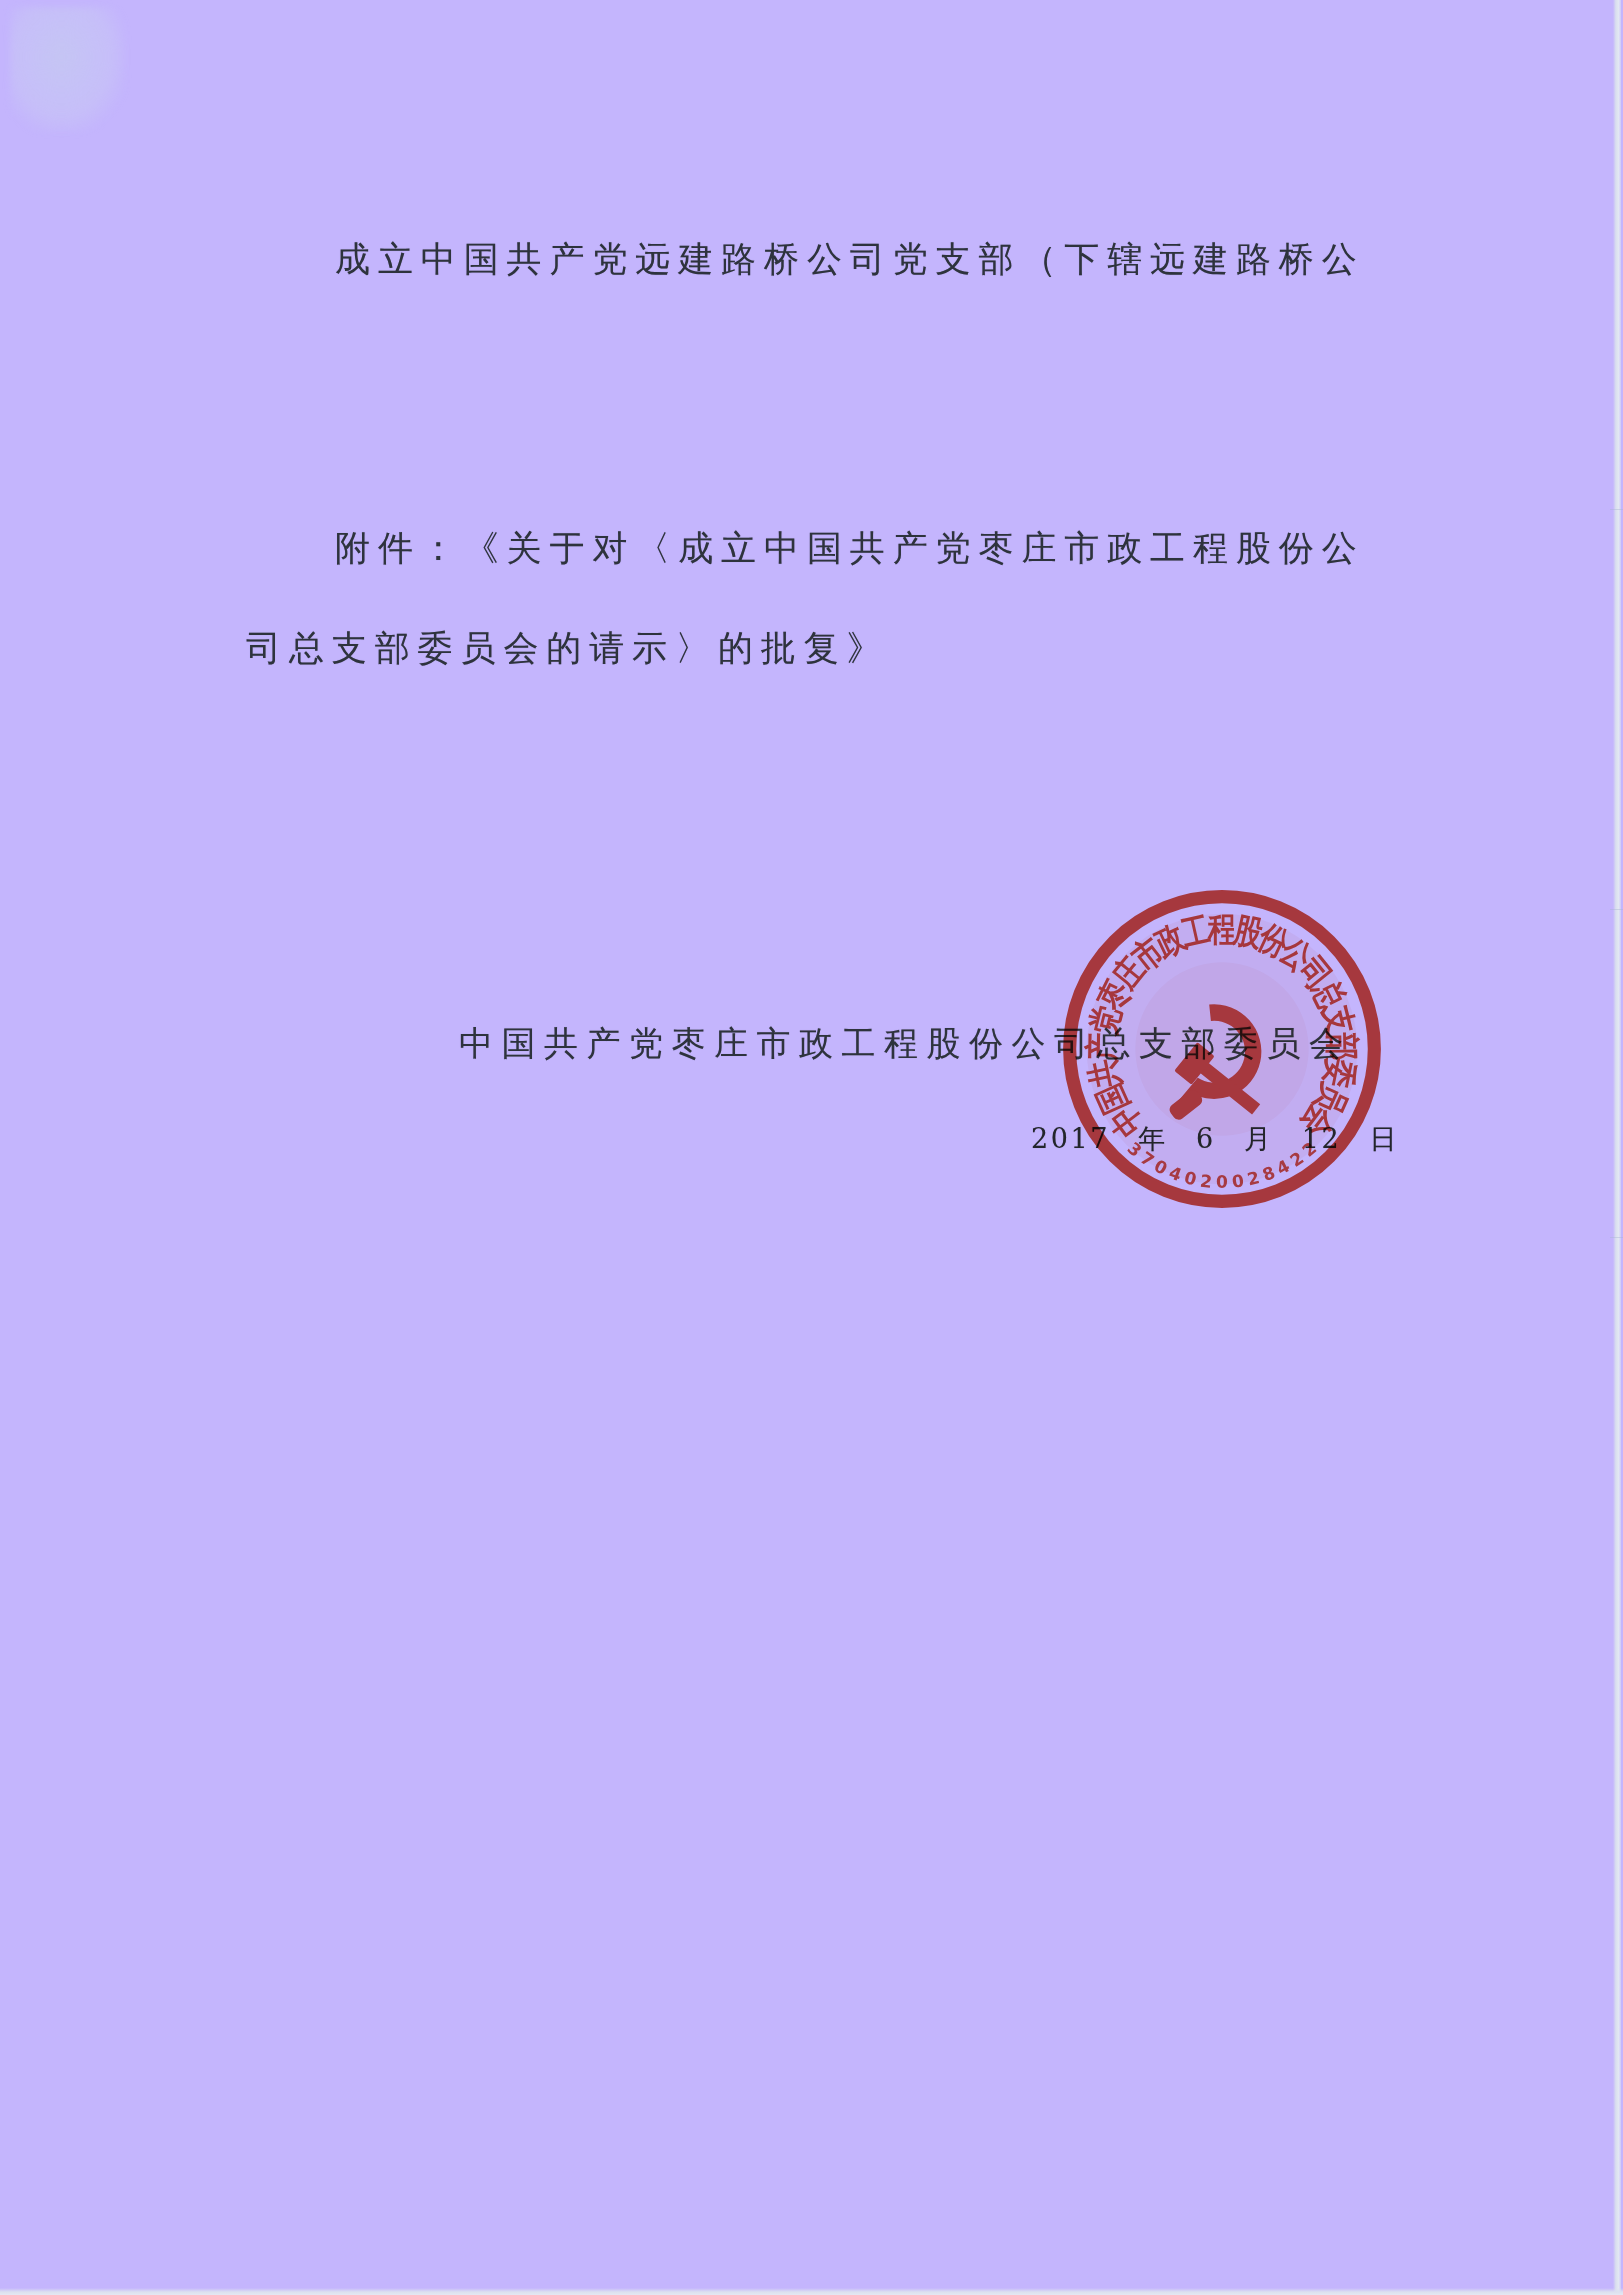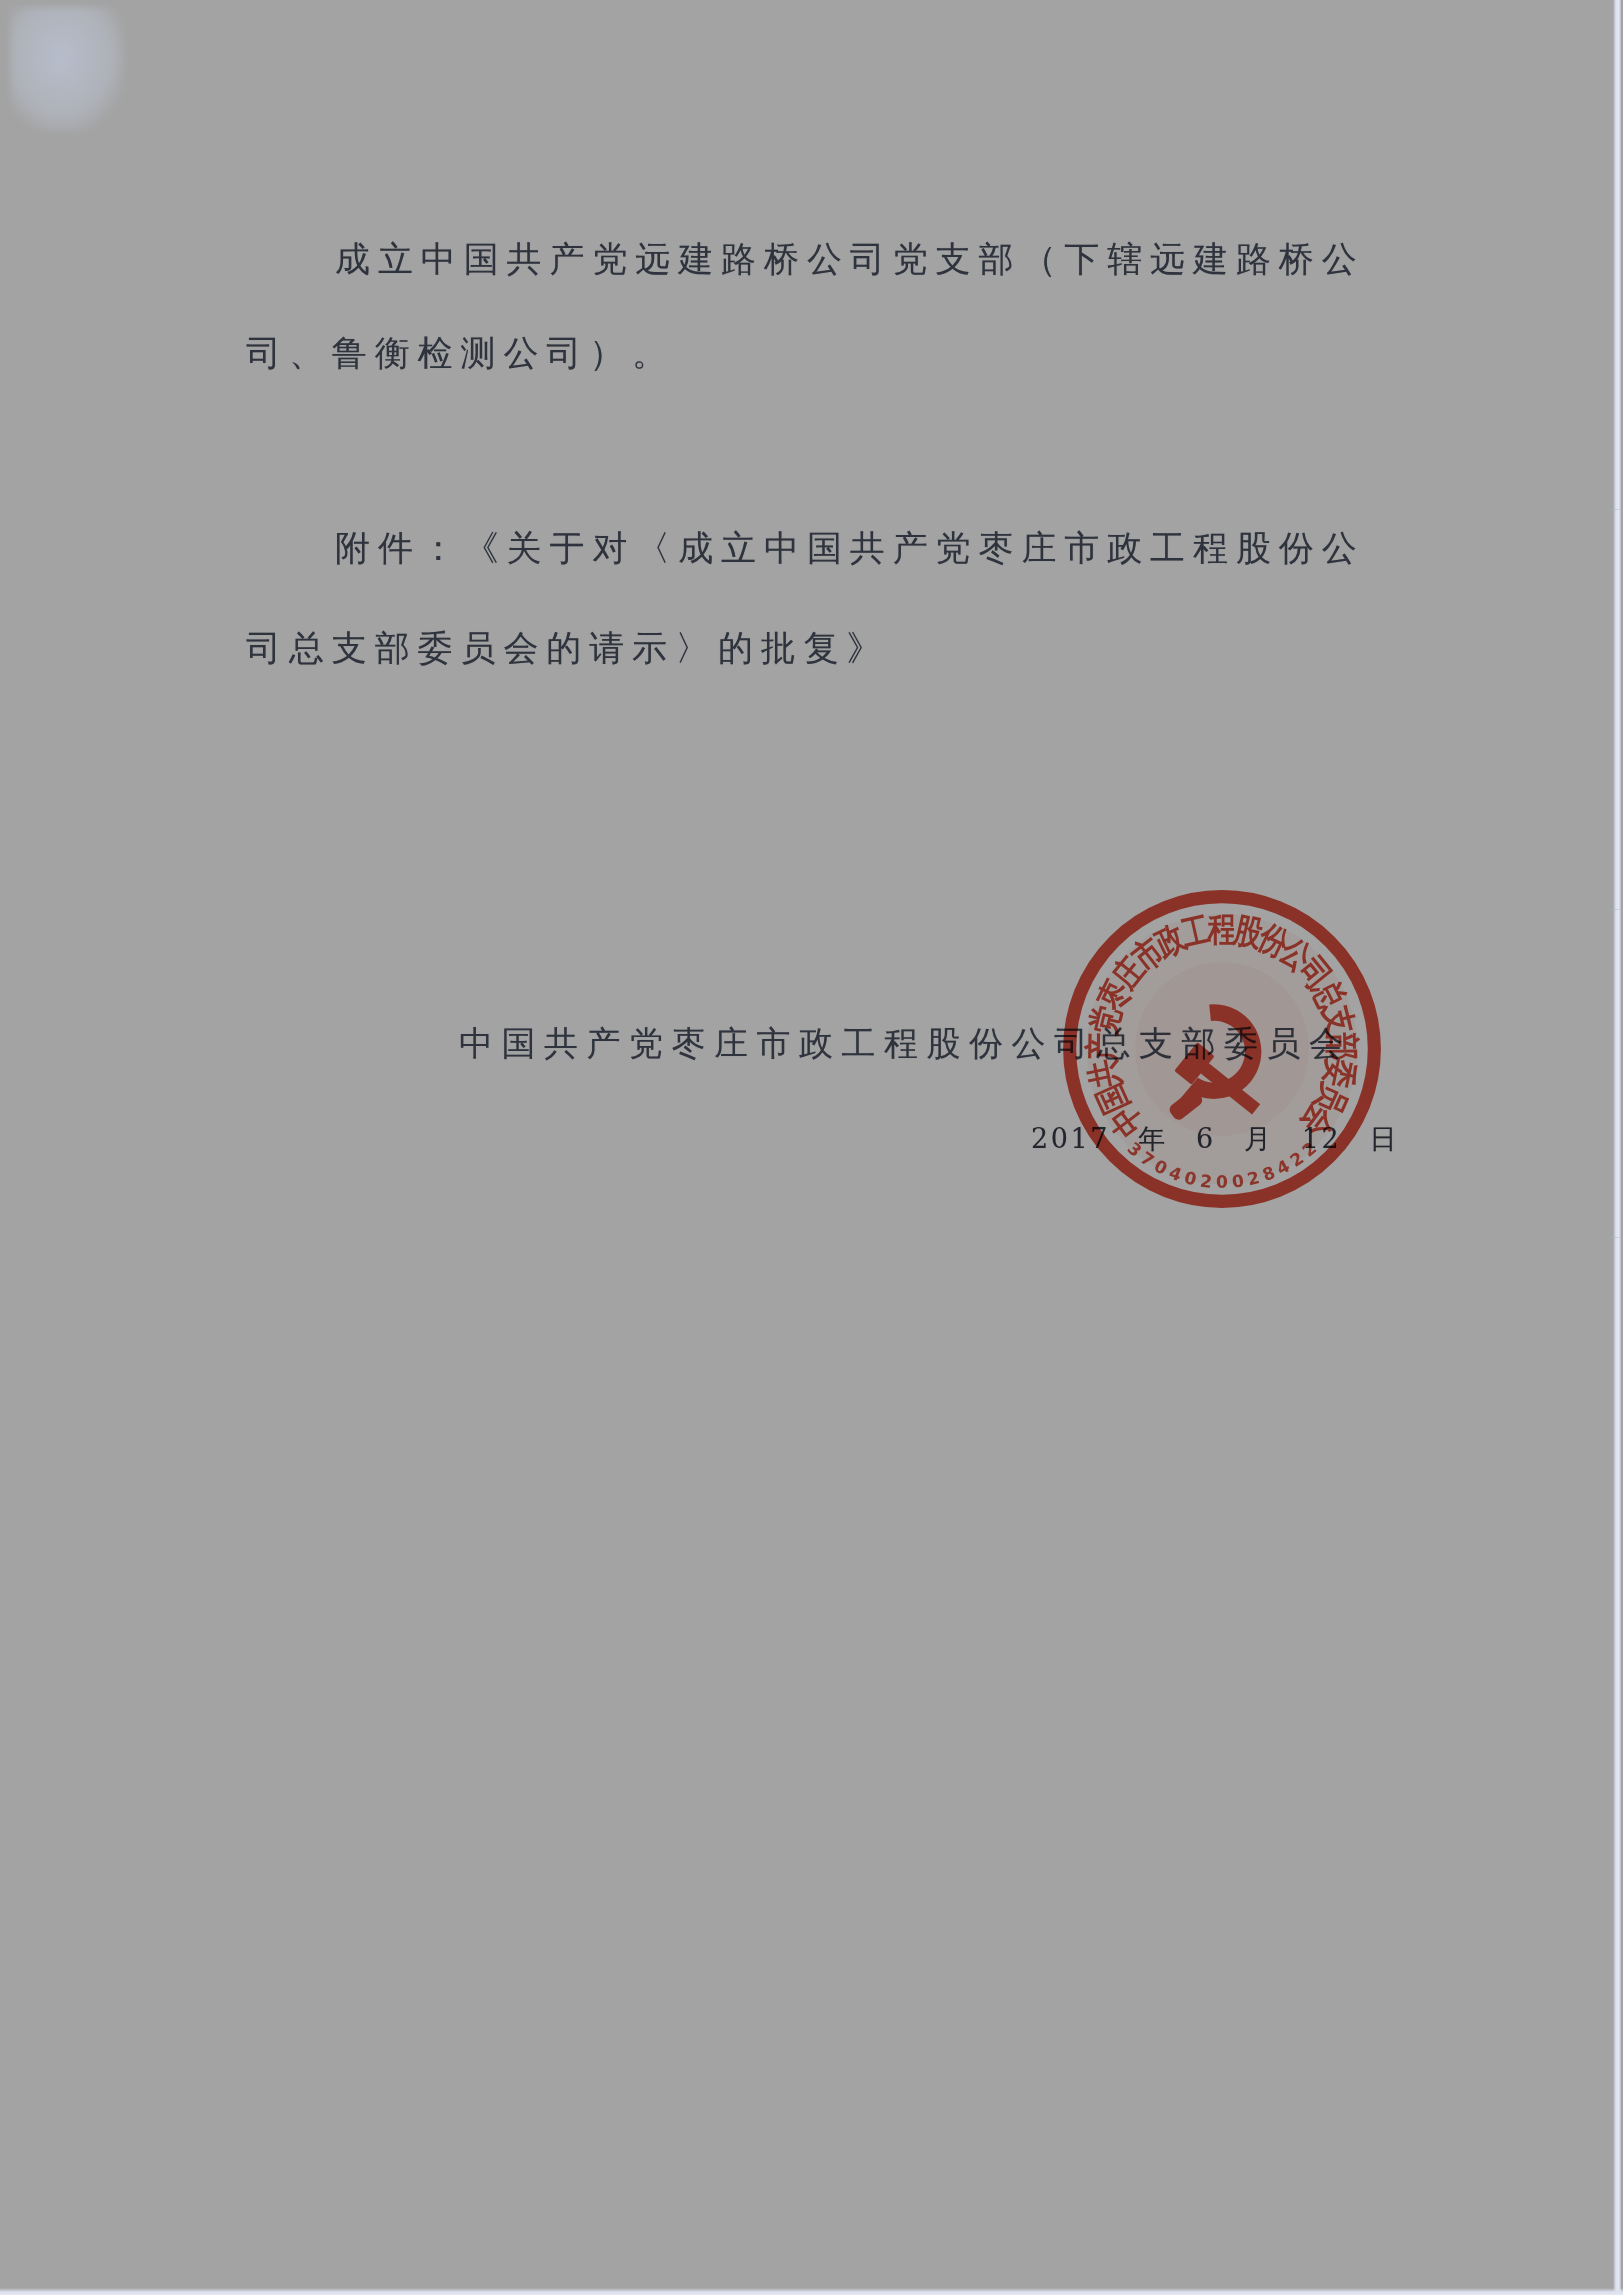--- a/index.html
+++ b/index.html
@@ -1,19 +1,19 @@
 <!DOCTYPE html>
 <html style="font-size:10.5px"><head>
 <meta charset="utf-8">
 <style>
   html,body{margin:0;padding:0;background:#ffffff;}
   #page{
     position:relative;
     width:1623px;height:2295px;
-    background:#a3a3a3;
+    background:#c4b5fd;
     overflow:hidden;
     font-family:"DejaVu Serif","Liberation Serif",serif;
   }
   .bodyline{
     position:absolute;
     font-size:35px;
     letter-spacing:7.9px;
     color:#2e333d;
     white-space:nowrap;
     text-shadow:0 0 0.7px rgba(46,51,61,.35);
@@ -77,21 +77,20 @@
 </style>
 </head>
 <body>
 
 <div id="page">
 
   <div class="smudge"></div>
 
   <div class="bodyline" style="left:335px;top:236px;">成立中国共产党远建路桥公司党支部（下辖远建路桥公</div>
 
-  <div class="bodyline" style="left:246px;top:330px;">司、鲁衡检测公司）。</div>
 
   <div class="bodyline" style="left:335px;top:525px;">附件：《关于对〈成立中国共产党枣庄市政工程股份公</div>
 
   <div class="bodyline" style="left:246px;top:625px;">司总支部委员会的请示〉的批复》</div>
 
   <div class="sigline" style="left:459px;top:1021px;">中国共产党枣庄市政工程股份公司总支部委员会</div>
 
   <div class="dateline" style="left:1031px;top:1121px;">2017 年 6 月 12 日</div>
 
   <svg class="seal" viewBox="-265 -265 530 530">

